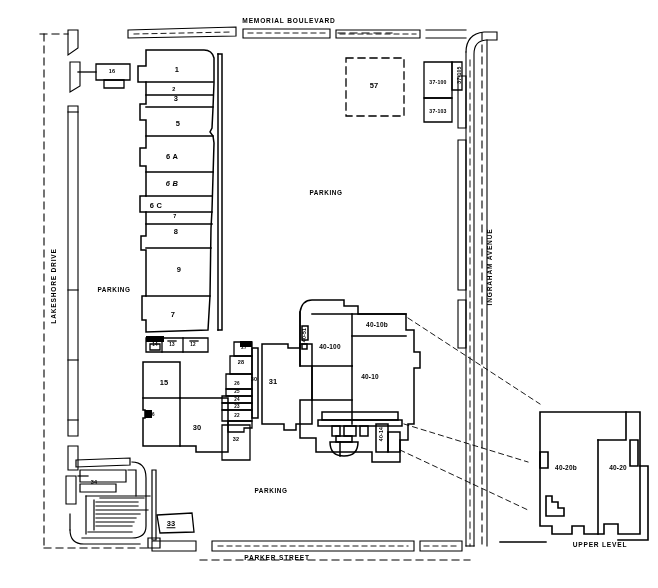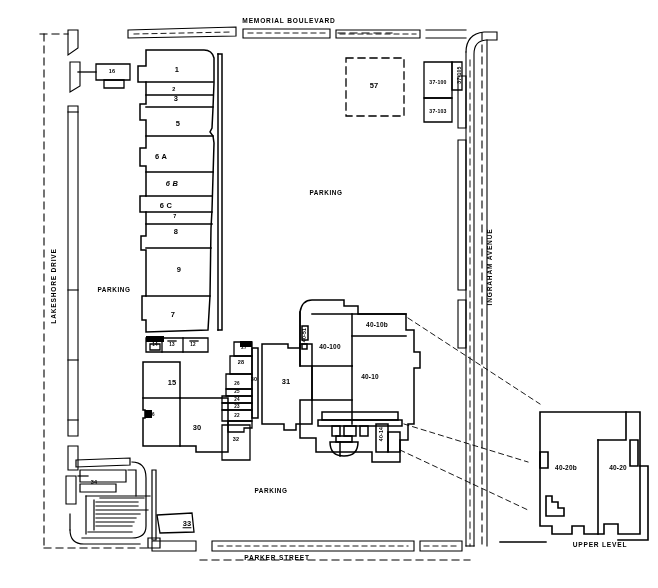--- a/index.html
+++ b/index.html
@@ -299,45 +299,45 @@
       <div class="lbl street vert180" style="left: 490px; top: 267px;">INGRAHAM AVENUE</div>
       <div class="lbl street" style="left: 277px; top: 558px;">PARKER STREET</div>
       <div class="lbl parking" style="left: 326px; top: 193px;">PARKING</div>
       <div class="lbl parking" style="left: 114px; top: 290px;">PARKING</div>
       <div class="lbl parking" style="left: 271px; top: 491px;">PARKING</div>
       <div class="lbl caption" style="left: 600px; top: 545px;">UPPER LEVEL</div>
       <div class="lbl unit" style="left: 177px; top: 70px;">1</div>
       <div class="lbl unit-sm" style="left: 174px; top: 90px;">2</div>
       <div class="lbl unit" style="left: 176px; top: 99px;">3</div>
       <div class="lbl unit" style="left: 178px; top: 124px;">5</div>
-      <div class="lbl unit" style="left: 161px; top: 157px;">6 A</div>
+      <div class="lbl unit" style="left: 172px; top: 157px;">6 A</div>
       <div class="lbl unit" style="left: 172px; top: 184px; font-style: italic;">6 B</div>
-      <div class="lbl unit" style="left: 166px; top: 206px;">6 C</div>
+      <div class="lbl unit" style="left: 156px; top: 206px;">6 C</div>
       <div class="lbl unit-sm" style="left: 175px; top: 217px;">7</div>
       <div class="lbl unit" style="left: 176px; top: 232px;">8</div>
       <div class="lbl unit" style="left: 179px; top: 270px;">9</div>
       <div class="lbl unit" style="left: 173px; top: 315px;">7</div>
       <div class="lbl unit-sm" style="left: 112px; top: 72px;">16</div>
       <div class="lbl unit-xs" style="left: 155px; top: 345px;">14</div>
       <div class="lbl unit-xs" style="left: 172px; top: 345px;">13</div>
       <div class="lbl unit-xs" style="left: 193px; top: 345px;">12</div>
-      <div class="lbl unit" style="left: 172px; top: 383px;">15</div>
+      <div class="lbl unit" style="left: 164px; top: 383px;">15</div>
       <div class="lbl unit-xs" style="left: 152px; top: 415px;">16</div>
       <div class="lbl unit" style="left: 197px; top: 428px;">30</div>
       <div class="lbl unit-xs" style="left: 244px; top: 348px;">27</div>
       <div class="lbl unit-sm" style="left: 241px; top: 363px;">28</div>
       <div class="lbl unit-xs" style="left: 237px; top: 384px;">26</div>
       <div class="lbl unit-xs" style="left: 237px; top: 392px;">25</div>
       <div class="lbl unit-xs" style="left: 237px; top: 400px;">24</div>
       <div class="lbl unit-xs" style="left: 237px; top: 407px;">23</div>
       <div class="lbl unit-xs" style="left: 237px; top: 416px;">22</div>
       <div class="lbl unit-sm" style="left: 254px; top: 380px;">30</div>
-      <div class="lbl unit" style="left: 286px; top: 382px;">31</div>
+      <div class="lbl unit" style="left: 273px; top: 382px;">31</div>
       <div class="lbl unit-sm" style="left: 236px; top: 440px;">32</div>
-      <div class="lbl unit" style="left: 187px; top: 524px; text-decoration: underline;">33</div>
+      <div class="lbl unit" style="left: 171px; top: 524px; text-decoration: underline;">33</div>
       <div class="lbl unit-sm" style="left: 94px; top: 483px;">34</div>
       <div class="lbl unit" style="left: 374px; top: 86px;">57</div>
       <div class="lbl addr-sm" style="left: 438px; top: 83px;">37-100</div>
       <div class="lbl addr-sm" style="left: 438px; top: 112px;">37-103</div>
       <div class="lbl addr-sm vert180" style="left: 460px; top: 75px;">37-105</div>
       <div class="lbl addr-sm vert180" style="left: 305px; top: 335px;">40-51</div>
       <div class="lbl addr" style="left: 330px; top: 347px;">40-100</div>
       <div class="lbl addr" style="left: 377px; top: 325px;">40-10b</div>
       <div class="lbl addr" style="left: 370px; top: 377px;">40-10</div>
       <div class="lbl addr-sm vert180" style="left: 382px; top: 434px;">40-14</div>

